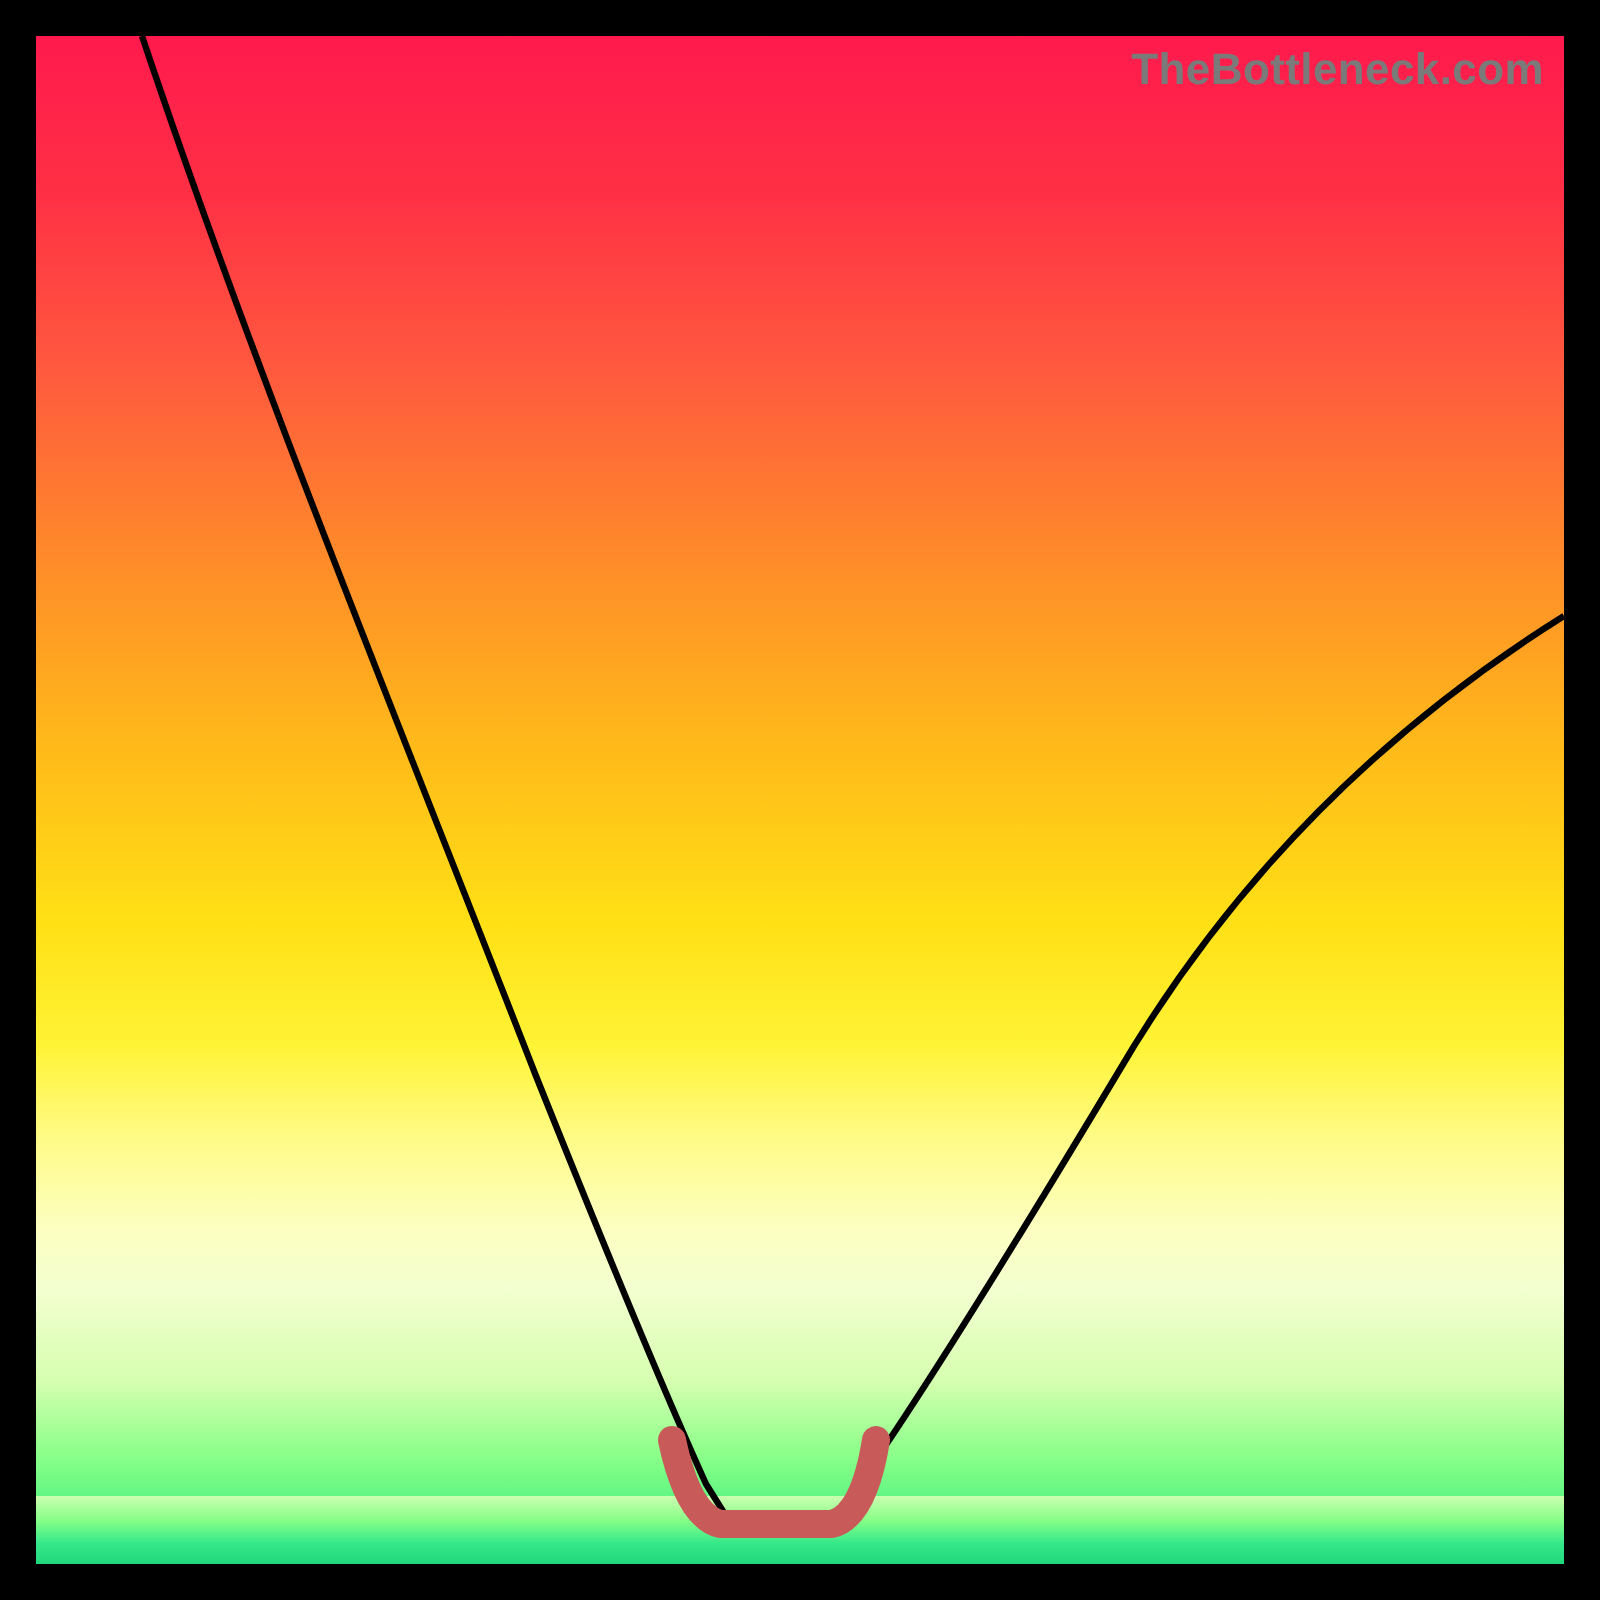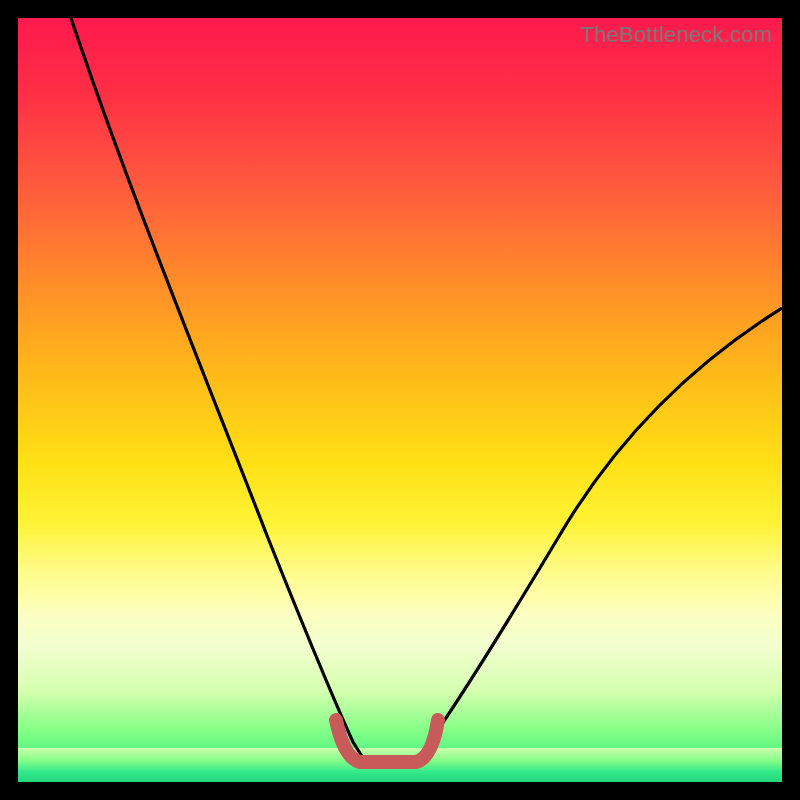--- a/index.html
+++ b/index.html
@@ -53,21 +53,21 @@
       #34e88a 70%,
       #22d87a 100%
     );
   }
   .watermark {
     position: absolute;
     top: 4px;
     right: 10px;
     color: #7a7a7a;
     font-size: 22px;
-    font-weight: 400;
+    font-weight: 700;
     letter-spacing: 0.2px;
   }
   svg.curves {
     position: absolute;
     inset: 0;
     width: 100%;
     height: 100%;
   }
 </style>
 </head>

